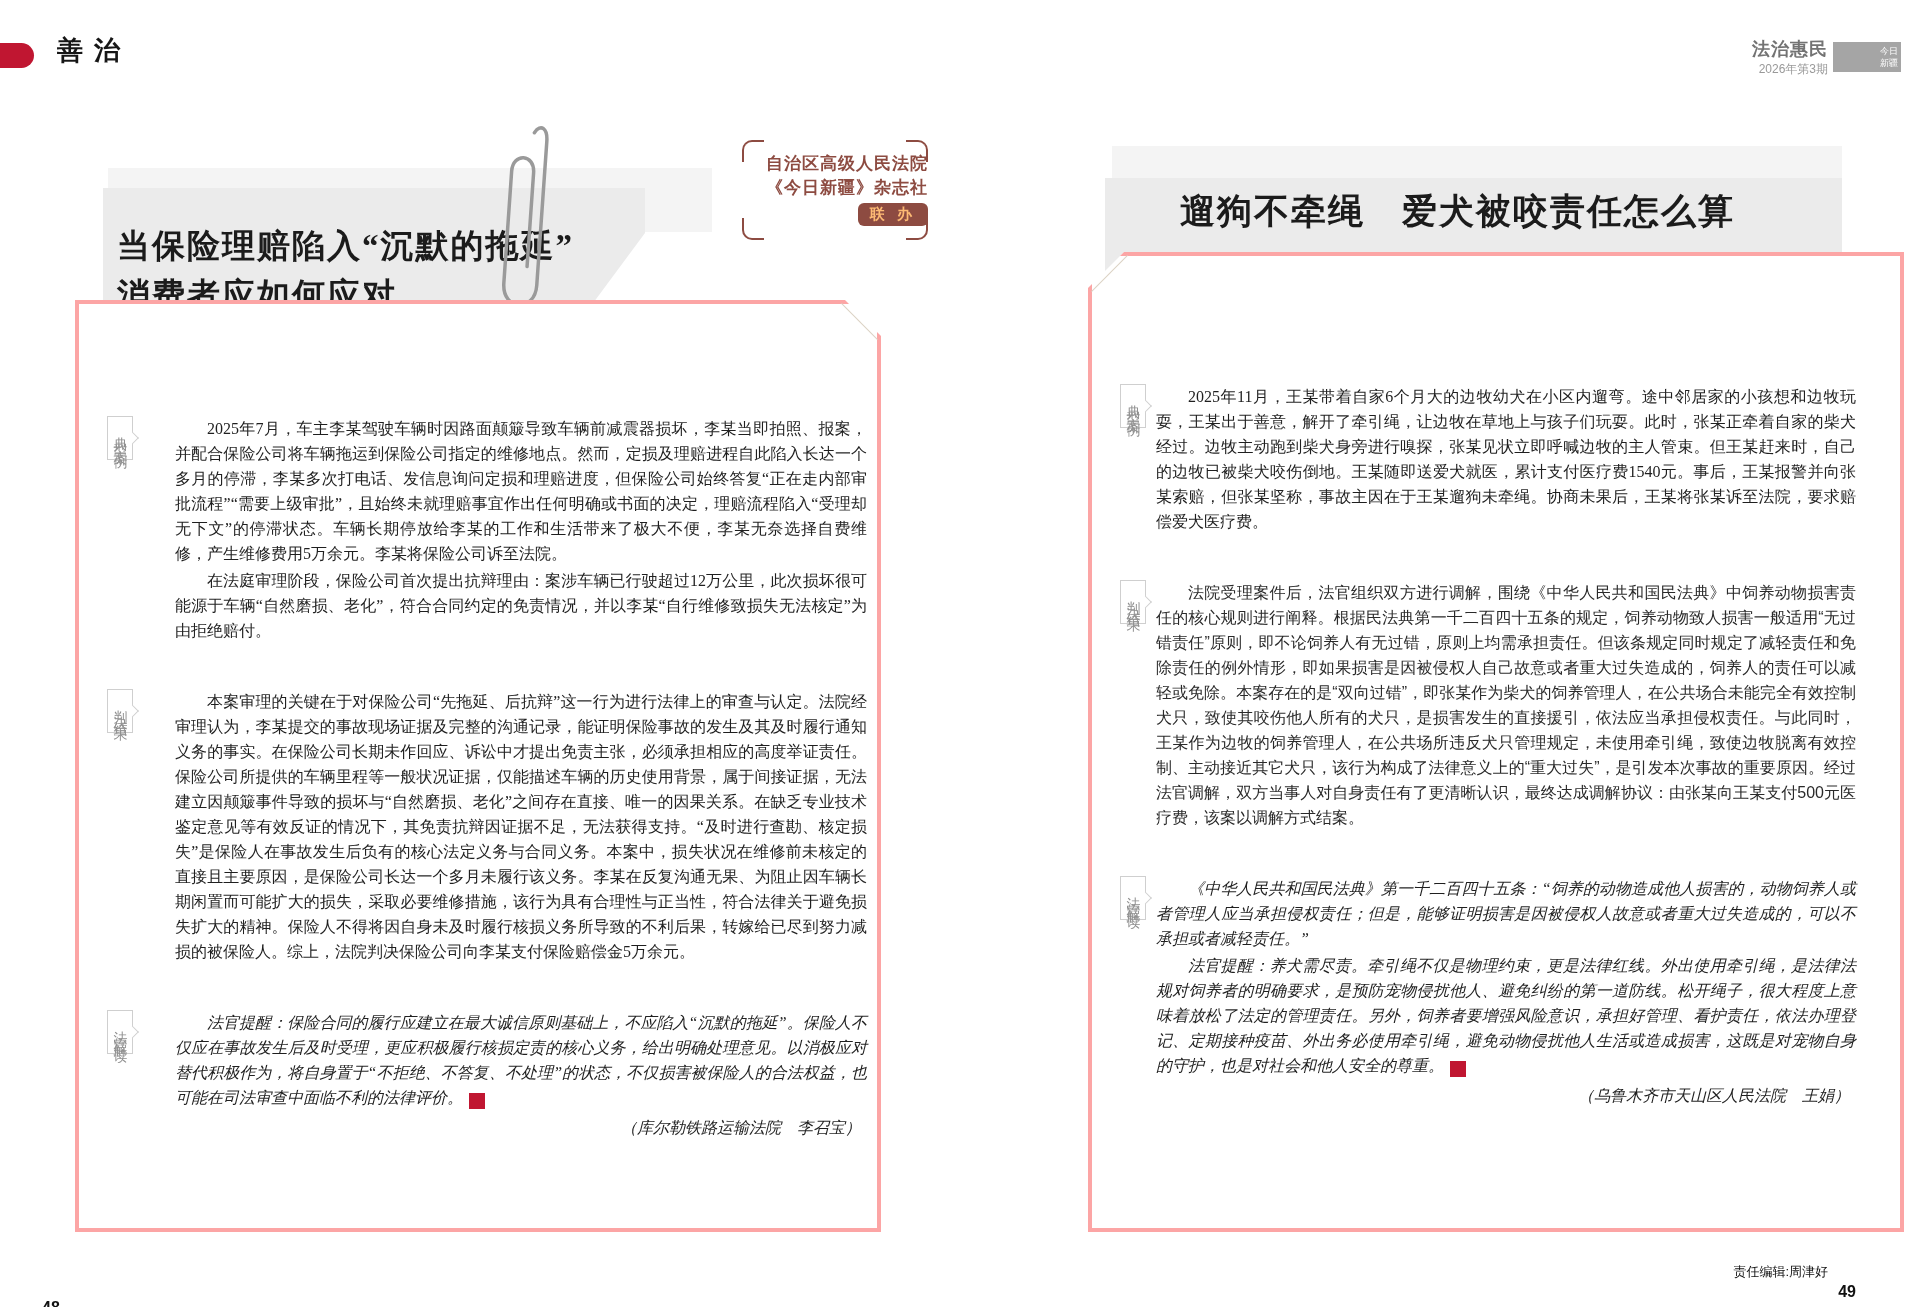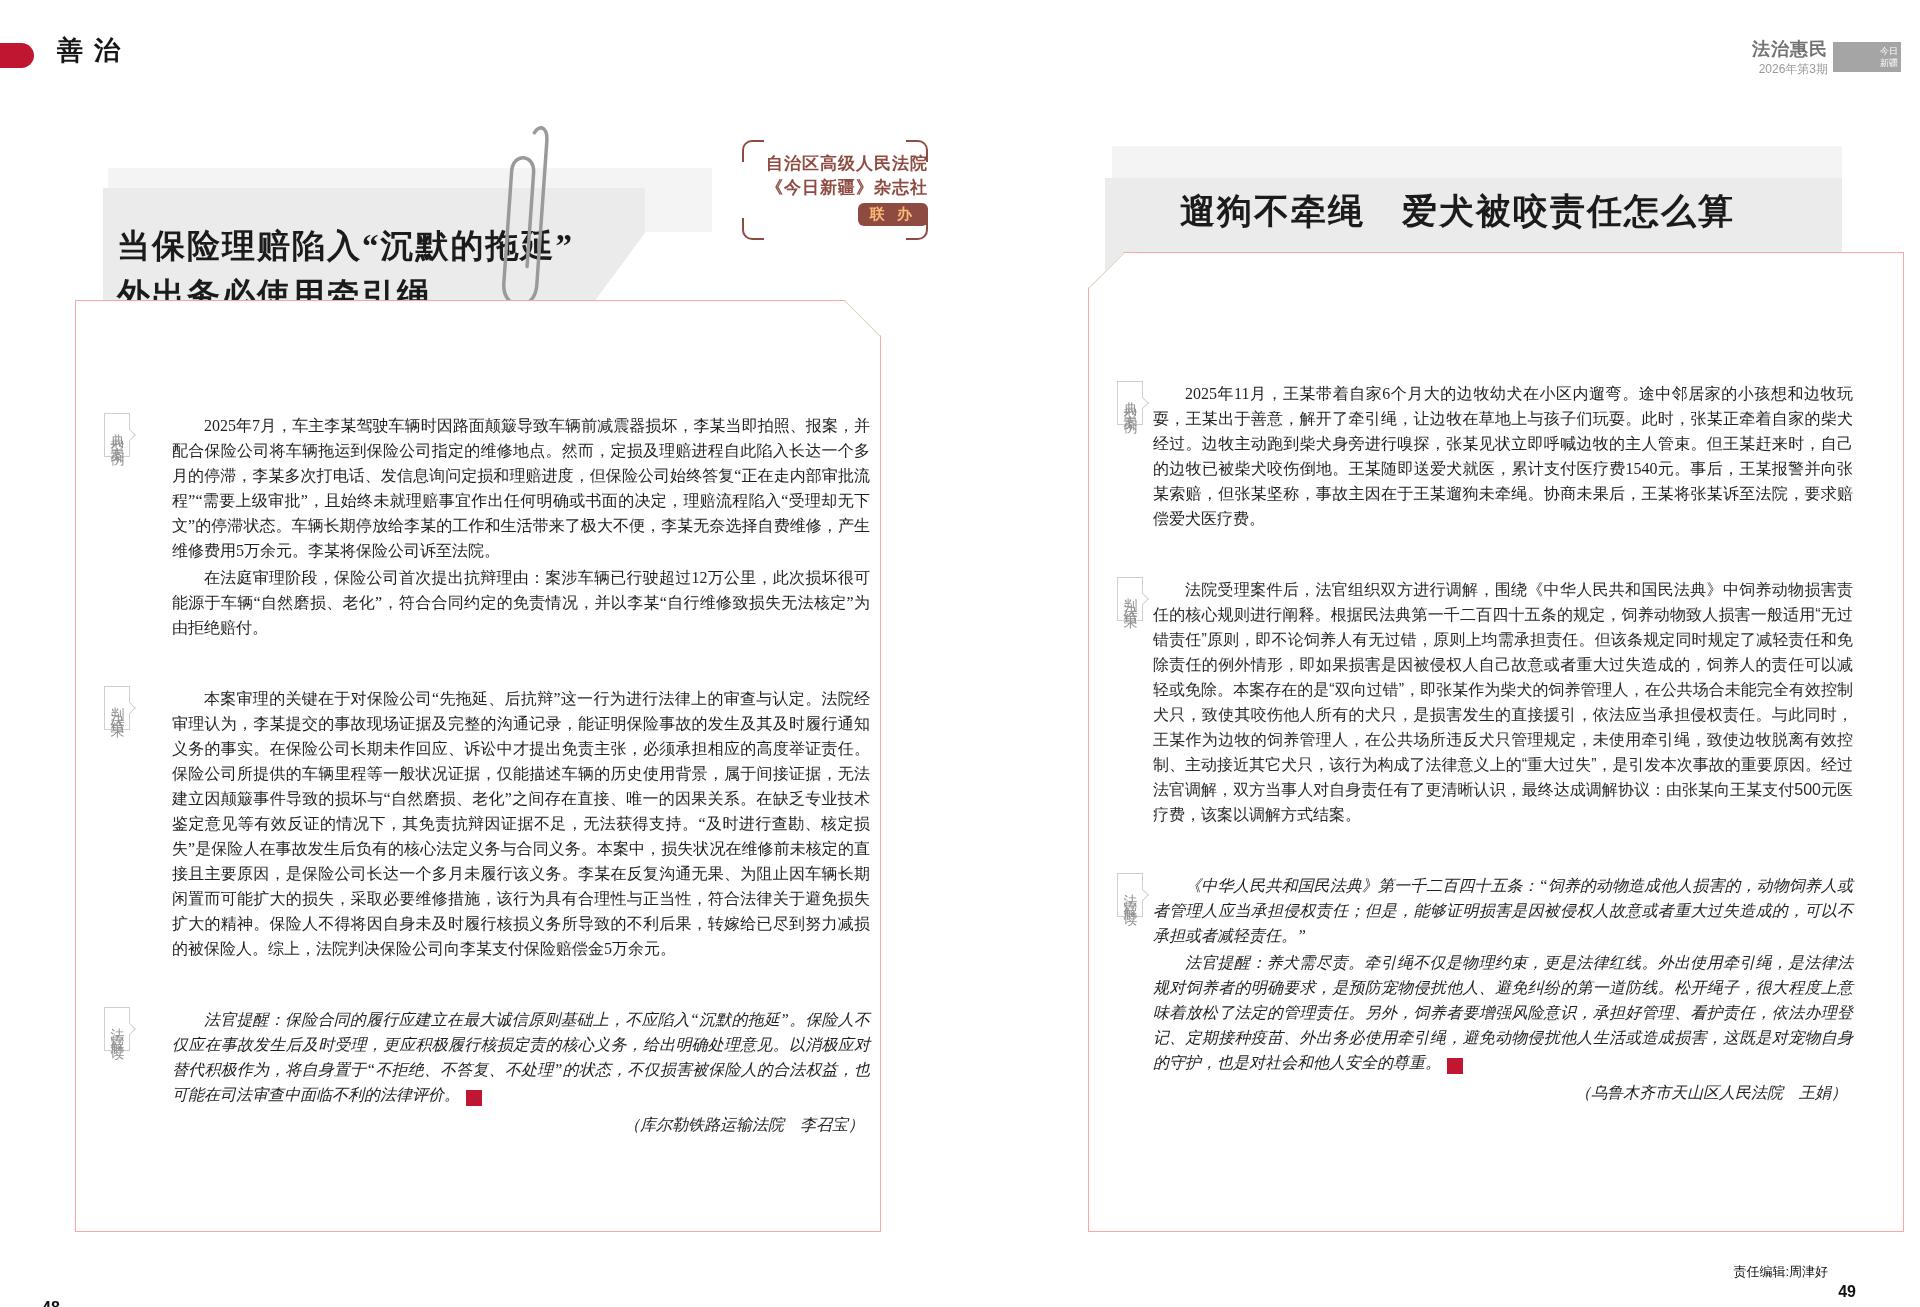--- a/index.html
+++ b/index.html
@@ -42,21 +42,21 @@
   .stamp .c { position:absolute; width:20px; height:20px; }
   .stamp .c.tl { left:0; top:0; border-left:2px solid #8d4b41; border-top:2px solid #8d4b41; border-top-left-radius:10px; }
   .stamp .c.tr { right:0; top:0; border-right:2px solid #8d4b41; border-top:2px solid #8d4b41; border-top-right-radius:10px; }
   .stamp .c.bl { left:0; bottom:0; border-left:2px solid #8d4b41; border-bottom:2px solid #8d4b41; border-bottom-left-radius:10px; }
   .stamp .c.br { right:0; bottom:0; border-right:2px solid #8d4b41; border-bottom:2px solid #8d4b41; border-bottom-right-radius:10px; }
   .stamp-l { font-size:17px; font-weight:700; line-height:24px; letter-spacing:1px; }
   .stamp-badge { display:inline-block; margin-top:3px; background:#8d4b41; color:#fdba74;
     font-size:15px; font-weight:700; padding:2px 12px; border-radius:6px; letter-spacing:4px; }
   .stamp-pad { padding-top:12px; }
   
-  .card { position:absolute; background:#fff; border:1px solid #fca5a5; box-sizing:border-box; }
+  .card { position:absolute; background:#fff; border:4px solid #fca5a5; box-sizing:border-box; }
   #card-left { left:75px; top:300px; width:806px; height:932px;
     clip-path:polygon(0 0,calc(100% - 36px) 0,100% 36px,100% 100%,0 100%);
     padding:112px 10px 0 28px; }
   #card-right { left:1088px; top:252px; width:816px; height:980px;
     clip-path:polygon(36px 0,100% 0,100% 100%,0 100%,0 36px);
     padding:128px 10px 0 28px; }
   .fold-tr { position:absolute; top:17px; right:-8px; width:51px; height:1px;
     background:#dbd2c4; transform:rotate(45deg); }
   .fold-tl { position:absolute; top:17px; left:-8px; width:51px; height:1px;
     background:#dbd2c4; transform:rotate(-45deg); }
@@ -104,21 +104,21 @@
   </div>
   <div class="mag-logo">
     <span>今日</span>
     <span>新疆</span>
   </div>
 
   <div class="panel-back" id="left-panel-back"></div>
   <div class="panel-main" id="left-panel-main"></div>
   <div class="left-title">
     <div>当保险理赔陷入“沉默的拖延”</div>
-    <div>外出务必使用牵引绳</div>
+    <div>消费者应如何应对</div>
   </div>
 
   <div class="clip">
     <svg width="46" height="208" viewBox="0 0 46 208">
       <path d="M30 14 C36 4 43 9 43 22 L43 166 C43 194 10 194 10 166 L10 54 C10 35 32 35 32 54 L32 148" fill="none" stroke="#9a9a9a" stroke-width="3.5" stroke-linecap="round"></path>
     </svg>
   </div>
 
   <div class="stamp">
     <div class="c tl"></div>

